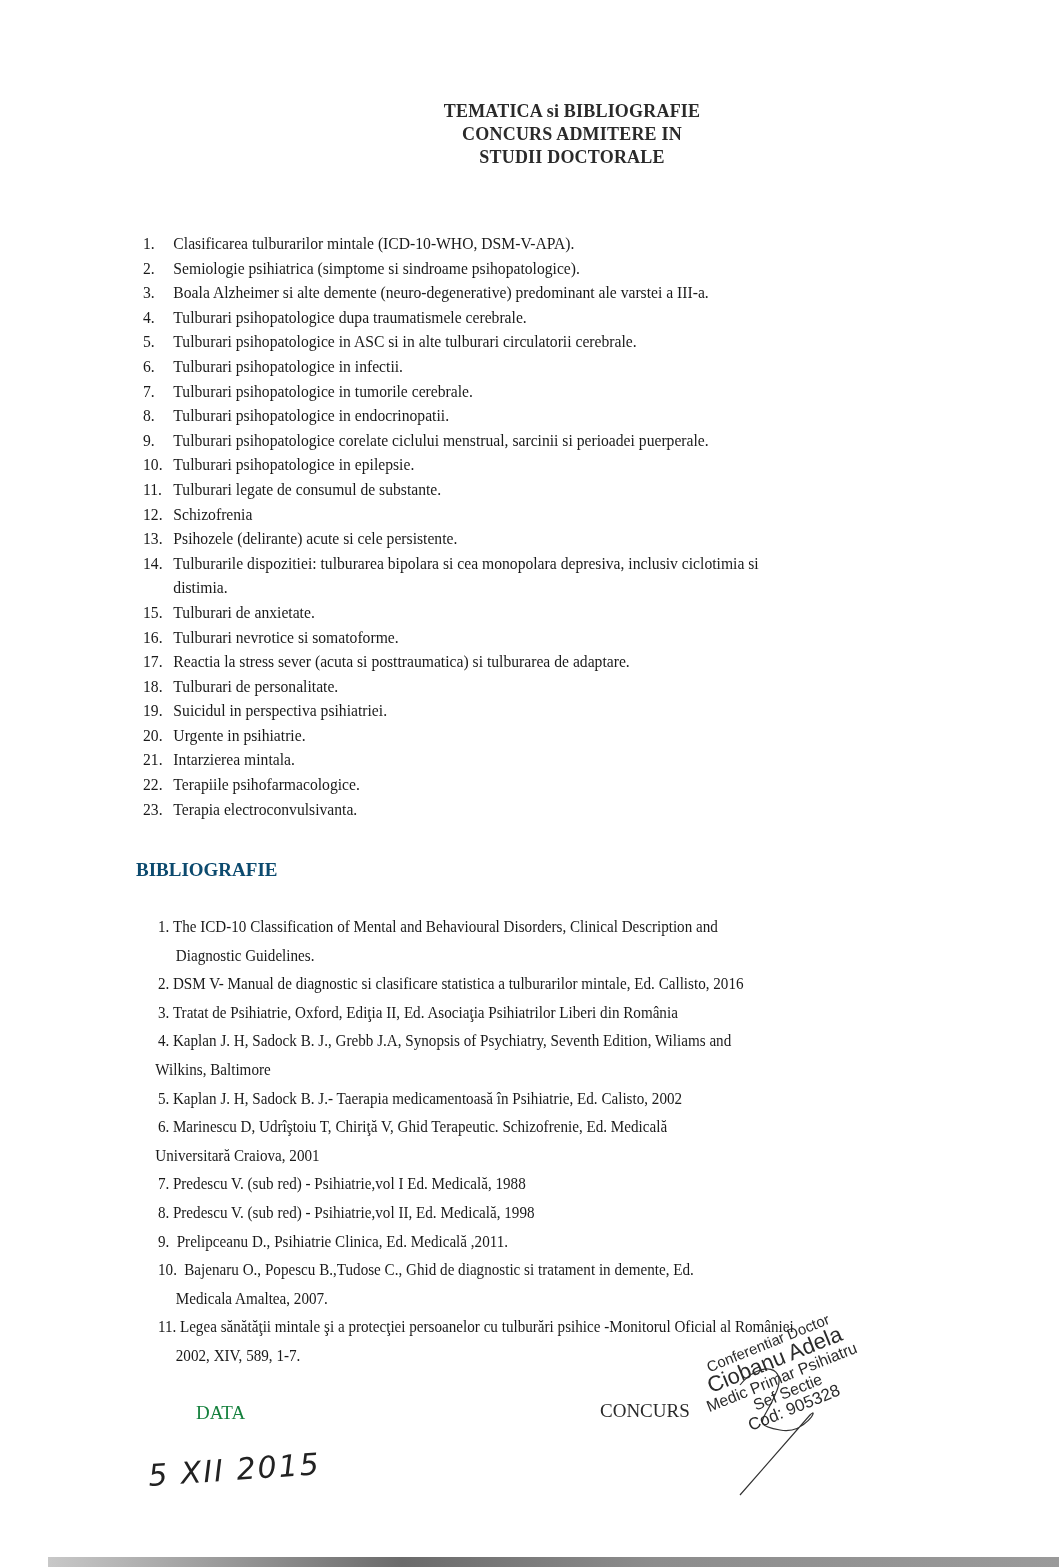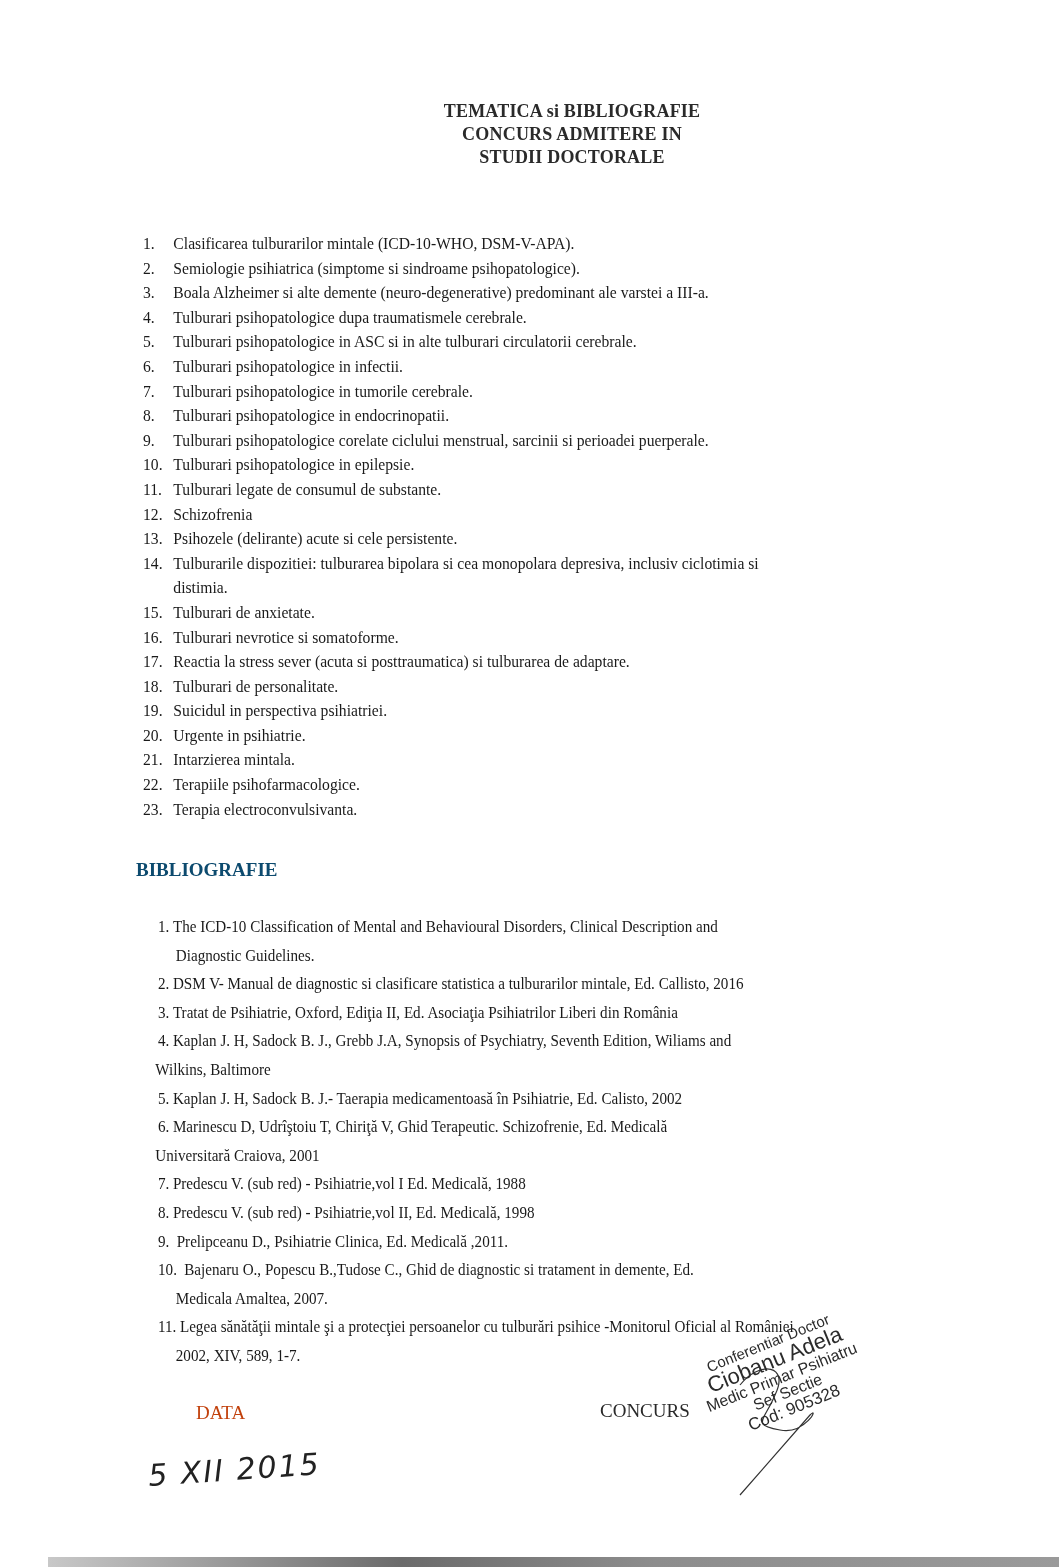--- a/index.html
+++ b/index.html
@@ -16,21 +16,21 @@
   .topic .txt { display: inline-block; }
 
   .bib-heading { position: absolute; top: 859px; left: 136px; font-weight: bold; font-size: 19px; color: #0c4a6e; }
 
   .bib { position: absolute; top: 912px; left: 157px; width: 780px; margin: 1px; padding: 0; list-style: none; }
   .bib-item { font-size: 17px; line-height: 28.6px; transform: scaleX(0.89); transform-origin: left center; white-space: normal; width: 850px; }
   .bib-item .num { margin-right: 4px; }
   .bib-item .cont { padding-left: 20px; display: block; }
   .bib-item .cont.flush { padding-left: 0; margin-left: -3px; }
 
-  .date-label { position: absolute; top: 1402px; left: 196px; font-size: 19px; color: #c2410c; }
+  .date-label { position: absolute; top: 1402px; left: 196px; font-size: 19px; color: #15803d; }
   .date-hand { position: absolute; top: 1452px; left: 148px; font-family: "DejaVu Sans", sans-serif; font-style: italic; font-size: 30px; color: #222; transform: rotate(-4deg); letter-spacing: 2px; }
   .sig-label { position: absolute; top: 1400px; left: 600px; font-size: 19px; color: #2a2a2a; }
 
   .stamp { position: absolute; top: 1330px; left: 690px; width: 210px; height: 160px; transform: rotate(-22deg); transform-origin: center; font-family: "Liberation Sans", sans-serif; color: #2b2b2b; text-align: center; }
   .stamp .l1 { font-size: 15px; line-height: 16px; }
   .stamp .l2 { font-size: 22px; line-height: 20px; }
   .stamp .l3 { font-size: 16px; line-height: 17px; }
   .stamp .l4 { font-size: 16px; line-height: 16px; }
   .stamp .l5 { font-size: 17px; line-height: 18px; }
   .stamp-scribble { position: absolute; top: 1355px; left: 720px; width: 120px; height: 150px; }

